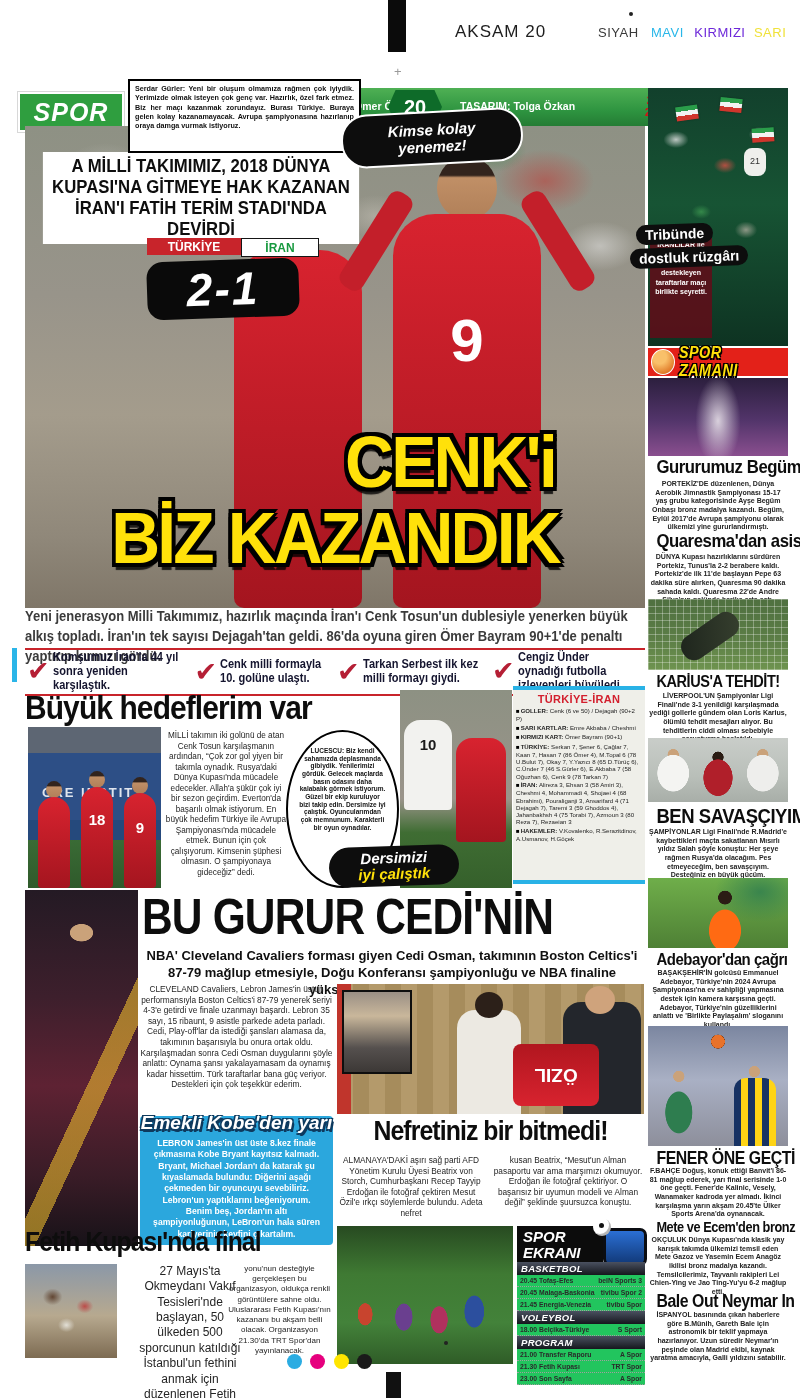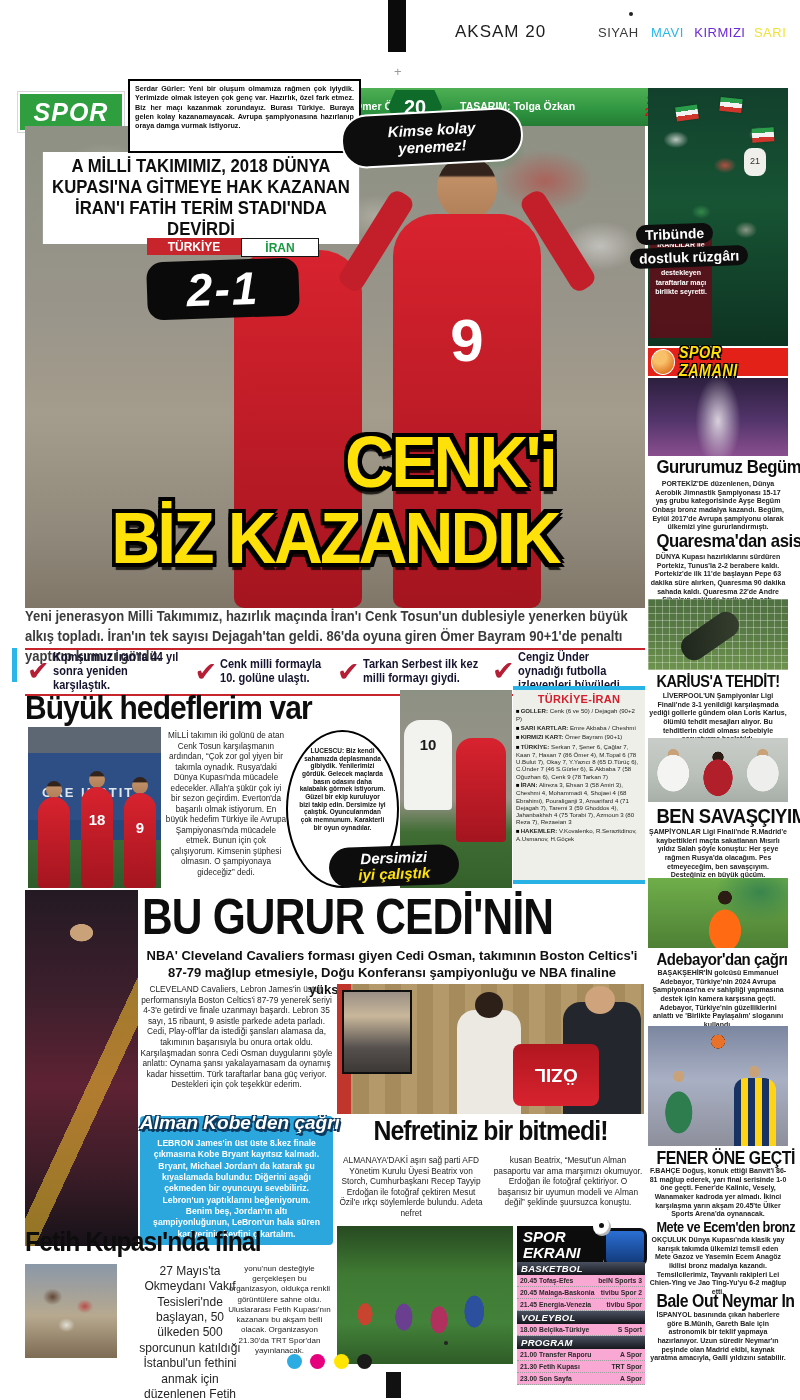--- a/index.html
+++ b/index.html
@@ -153,21 +153,21 @@
      radial-gradient(14px 22px at 38% 66%, #6a3f8f 0 60%, transparent 63%),
      radial-gradient(12px 18px at 16% 64%, #c8442e 0 60%, transparent 63%),
      linear-gradient(180deg,#274a21 0%,#3f7a33 35%,#43823a 70%,#2f5c27 100%);}
   
   .tv-head-box{position:absolute;background:#0c0c0c;color:#fff;font-style:italic;font-weight:bold;
                font-size:15px;line-height:1.05;padding:3px 6px;box-sizing:border-box;}
   .tv-set{position:absolute;background:linear-gradient(180deg,#2b6fd4,#123a7a);border:3px solid #0b0d12;border-radius:7px;}
   .tv-ball{position:absolute;border-radius:50%;background:radial-gradient(circle at 35% 30%, #fff 0 55%, #dadada 100%);
            box-shadow:inset -2px -2px 0 rgba(0,0,0,.25);}
   .tv-ball:after{content:"";position:absolute;left:6px;top:5px;width:5px;height:5px;background:#111;border-radius:50%;}
-  .tv-table{position:absolute;background:#f9a8d4;}
+  .tv-table{position:absolute;background:#22c55e;}
   .tv-bar{background:linear-gradient(180deg,#4a5160,#15171d);color:#fff;font-style:italic;font-weight:bold;
           font-size:9.5px;padding:1px 4px;letter-spacing:.3px;}
   .tv-row{display:flex;align-items:center;font-size:6.8px;font-weight:bold;color:#2a2a2a;
           border-bottom:1px dotted #9f9f9f;padding:1px 3px;height:9px;}
   .tv-time{width:19px;}
   .tv-event{flex:1;text-align:left;}
   .tv-chan{text-align:right;}
 </style>
 </head>
 <body>
@@ -301,21 +301,21 @@
   <div class="ph erdogan-photo" style="left:337px;top:984px;width:307px;height:130px;">
     <div class="suit" style="left:120px;top:26px;width:64px;height:104px;background:#ece9e2;"></div>
     <div class="abs" style="left:138px;top:8px;width:28px;height:26px;border-radius:50%;background:#2c2019;"></div>
     <div class="suit" style="left:226px;top:18px;width:78px;height:112px;background:#23262c;"></div>
     <div class="abs" style="left:248px;top:2px;width:30px;height:28px;border-radius:50%;background:#cfa37c;"></div>
     <div class="ozil-jersey" style="left:176px;top:60px;width:86px;height:62px;font-size:19px;">ÖZIL</div>
     <div class="inset" style="left:5px;top:6px;width:66px;height:80px;"></div>
     <div class="inset-cap" style="left:5px;top:90px;width:70px;">Beatrix von Storch</div>
   </div>
   <div class="abs kobe" style="left:140px;top:1116px;width:193px;height:129px;">
-    <div class="kobe-title" style="margin-top:-4px;">Alman Kobe'den çağrı</div>
+    <div class="kobe-title" style="margin-top:-4px;">Emekli Kobe'den yarı</div>
     <div class="kobe-body">LEBRON James'in üst üste 8.kez finale çıkmasına Kobe Bryant kayıtsız kalmadı. Bryant, Michael Jordan'ı da katarak şu kıyaslamada bulundu: Diğerini aşağı çekmeden bir oyuncuyu sevebiliriz. Lebron'un yaptıklarını beğeniyorum. Benim beş, Jordan'ın altı şampiyonluğunun, LeBron'un hala süren kariyerinin keyfini çıkartalım.</div>
   </div>
   <div class="abs h-big c" style="left:337px;top:1118px;width:307px;font-size:27px;transform:scaleX(.92);">Nefretiniz bir bitmedi!</div>
   <div class="abs txt" style="left:493px;top:1155px;width:150px;height:96px;">kusan Beatrix, “Mesut'un Alman pasaportu var ama marşımızı okumuyor. Erdoğan ile fotoğraf çektiriyor. O başarısız bir uyumun modeli ve Alman değil” şeklinde şuursuzca konuştu.</div>
   <div class="abs txt" style="left:337px;top:1155px;width:148px;height:96px;">ALMANAYA'DAKİ aşırı sağ parti AFD Yönetim Kurulu Üyesi Beatrix von Storch, Cumhurbaşkanı Recep Tayyip Erdoğan ile fotoğraf çektiren Mesut Özil'e ırkçı söylemlerde bulundu. Adeta nefret</div>
 
   <div class="abs h-big" style="left:25px;top:1228px;font-size:28px;transform:scaleX(.88);transform-origin:left top;">Fetih Kupası'nda final</div>
   <div class="ph fetih-photo" style="left:25px;top:1264px;width:92px;height:94px;"></div>
   <div class="abs txt" style="left:139px;top:1264px;width:102px;height:98px;font-size:12px;">27 Mayıs'ta Okmeydanı Vakıf Tesisleri'nde başlayan, 50 ülkeden 500 sporcunun katıldığı İstanbul'un fethini anmak için düzenlenen Fetih Kupası'nda, oklar son kez atılıyor. Dünya Etnospor Konfederas-</div>
   <div class="abs txt" style="left:228px;top:1264px;width:103px;height:98px;font-size:8px;">yonu'nun desteğiyle gerçekleşen bu organizasyon, oldukça renkli görüntülere sahne oldu. Uluslararası Fetih Kupası'nın kazananı bu akşam belli olacak. Organizasyon 21.30'da TRT Spor'dan yayınlanacak.</div>

